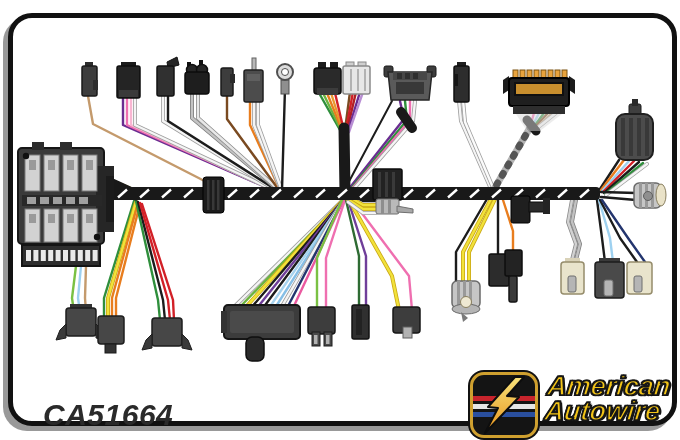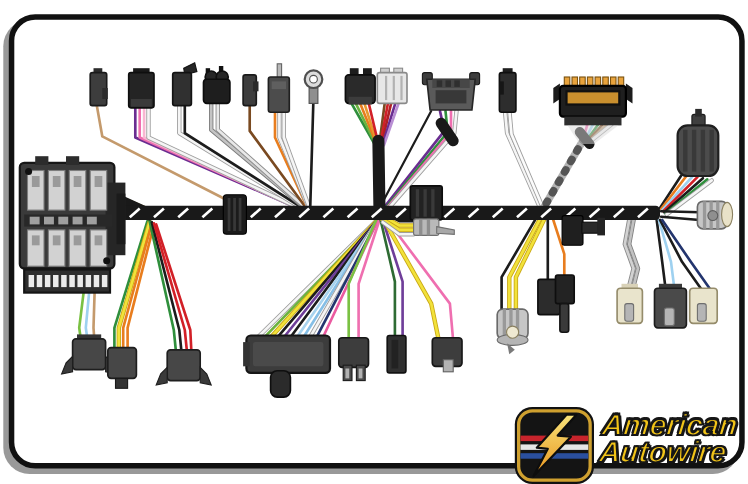--- a/index.html
+++ b/index.html
@@ -406,20 +406,21 @@
             <rect fill="#3a3a3a" x="599" y="258" width="21" height="6" rx="0"></rect>
             <rect fill="#4a4a4a" stroke="#1d1d1d" stroke-width="1.5" x="595" y="262" width="29" height="36" rx="3"></rect>
             <rect fill="#b5b5b5" stroke="#6f6f6f" stroke-width="1" x="604" y="280" width="9" height="16" rx="2"></rect>
           </g>
           <g>
             <rect fill="#e9e4cc" stroke="#958c6b" stroke-width="1.5" x="627" y="262" width="25" height="32" rx="3"></rect>
             <rect fill="#b5b5b5" stroke="#6f6f6f" stroke-width="1" x="634" y="276" width="8" height="16" rx="2"></rect>
           </g>
         </g>
       </svg>
+    <div class="part-number">CA51664</div>
     <div class="logo">
       <div class="badge" style="background: rgb(20, 20, 20); border-color: rgb(207, 160, 47);">
         <div class="stripes" id="badge-stripes">
             <div style="background: rgb(200, 36, 44);"></div>
             <div style="background: rgb(230, 230, 230);"></div>
             <div style="background: rgb(42, 79, 158);"></div>
           </div>
         <svg class="boltsvg" width="62" height="60" viewBox="0 0 62 60">
           <defs>
             <linearGradient id="boltg" x1="0" y1="0" x2="0" y2="1">

